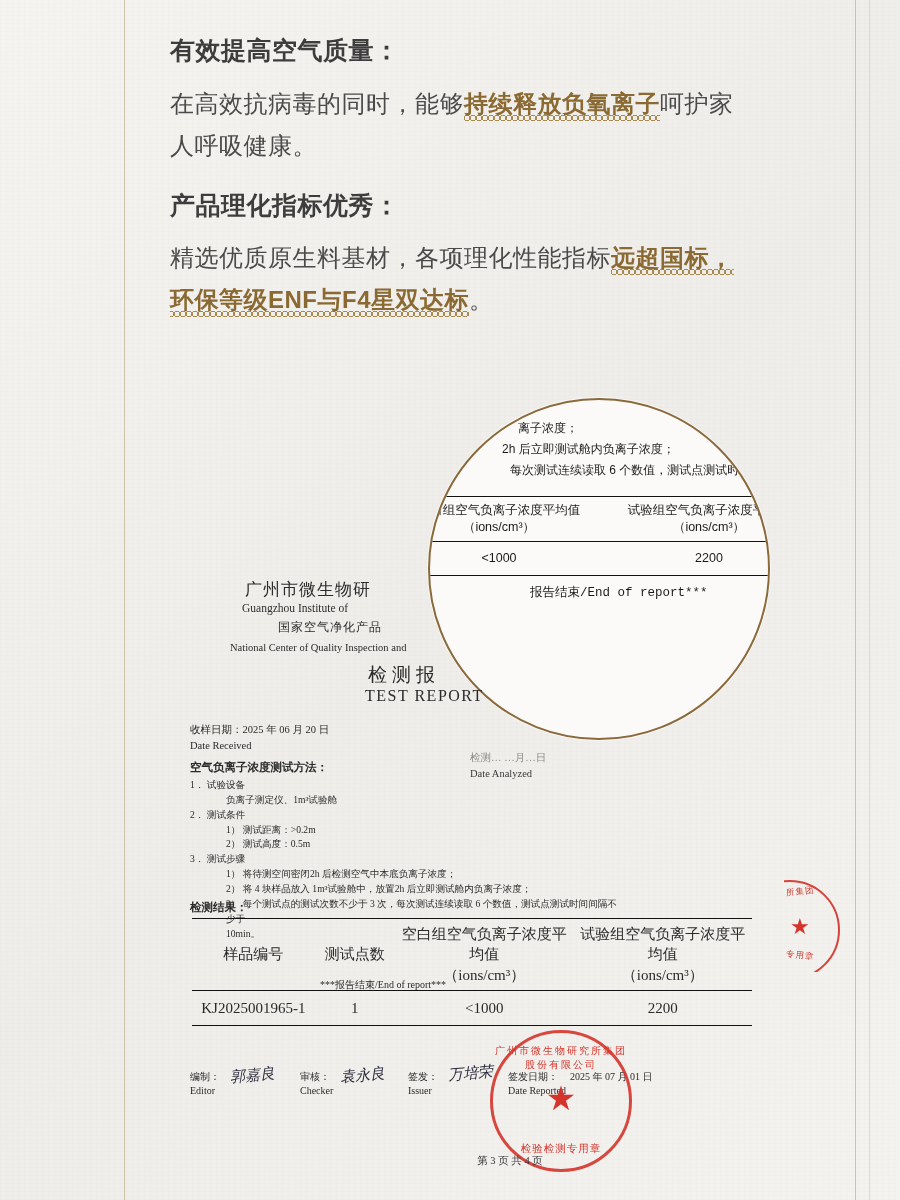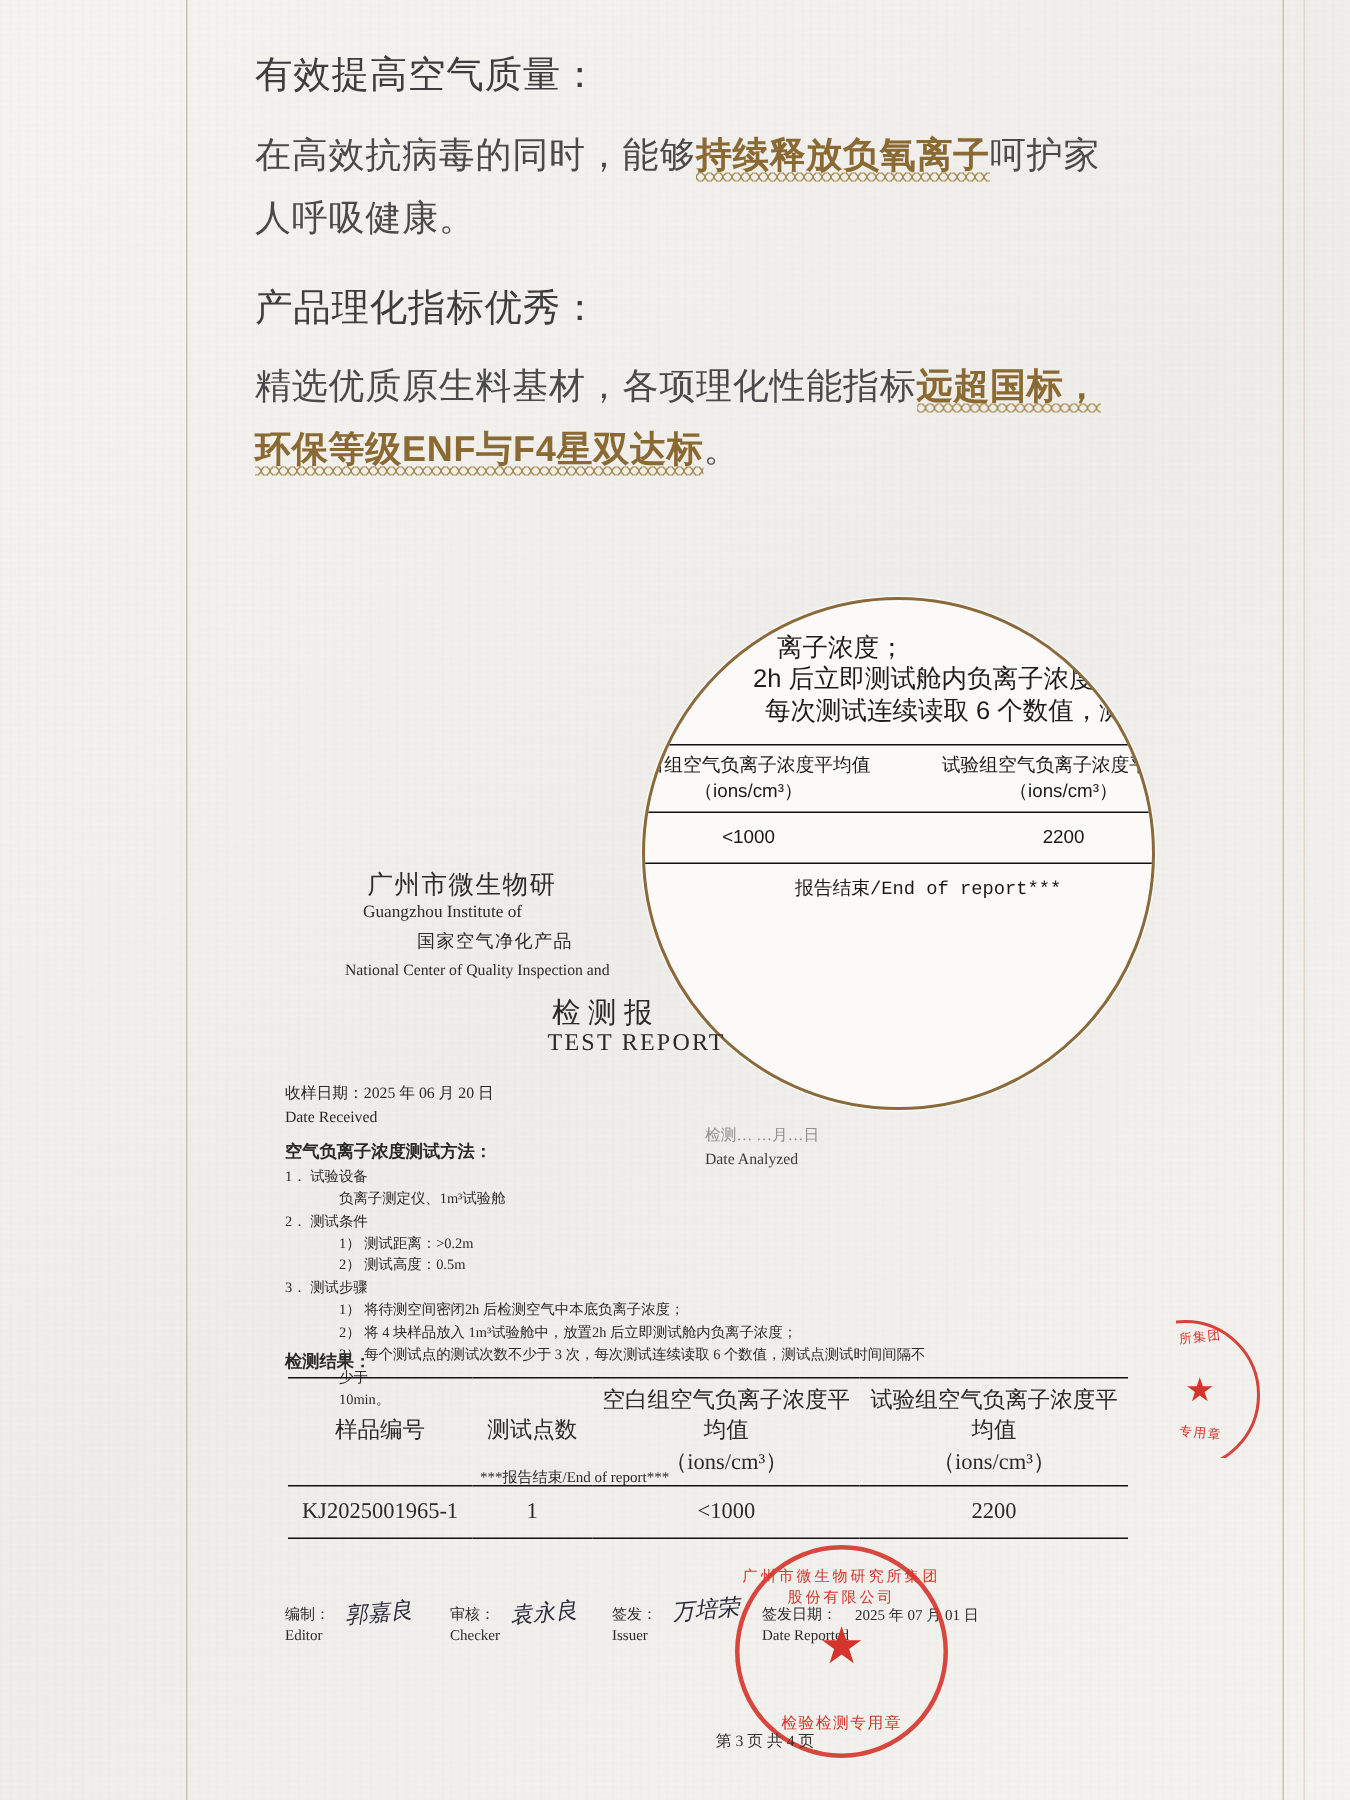--- a/index.html
+++ b/index.html
@@ -65,21 +65,21 @@
 
   
   .copy {
     position: absolute;
     left: 10px;
     top: 34px;
     width: 580px;
   }
   .head {
     font-size: 25px;
-    font-weight: normal;
+    font-weight: bold;
     color: #3d3d3d;
     letter-spacing: 0.5px;
     margin: 0 0 16px 0;
     line-height: 1.3;
   }
   .para {
     font-size: 24px;
     color: #4a4a4a;
     line-height: 1.75;
     margin: 0 0 22px 0;
@@ -113,21 +113,21 @@
     box-shadow: 0 0 0 1px rgba(255,255,255,0.6);
   }
   .mag-inner {
     position: absolute;
     left: 0; top: 0;
     width: 338px; height: 338px;
     color: #1a1a1a;
   }
   .mag-line {
     position: absolute;
-    font-size: 17px;
+    font-size: 12px;
     white-space: nowrap;
     color: #1d1d1d;
     text-align: center;
   }
   .mag-l1 { left: 88px; top: 20px; }
   .mag-l2 { left: 72px; top: 41px; }
   .mag-l3 { left: 80px; top: 62px; }
 
   .mag-table {
     position: absolute;

